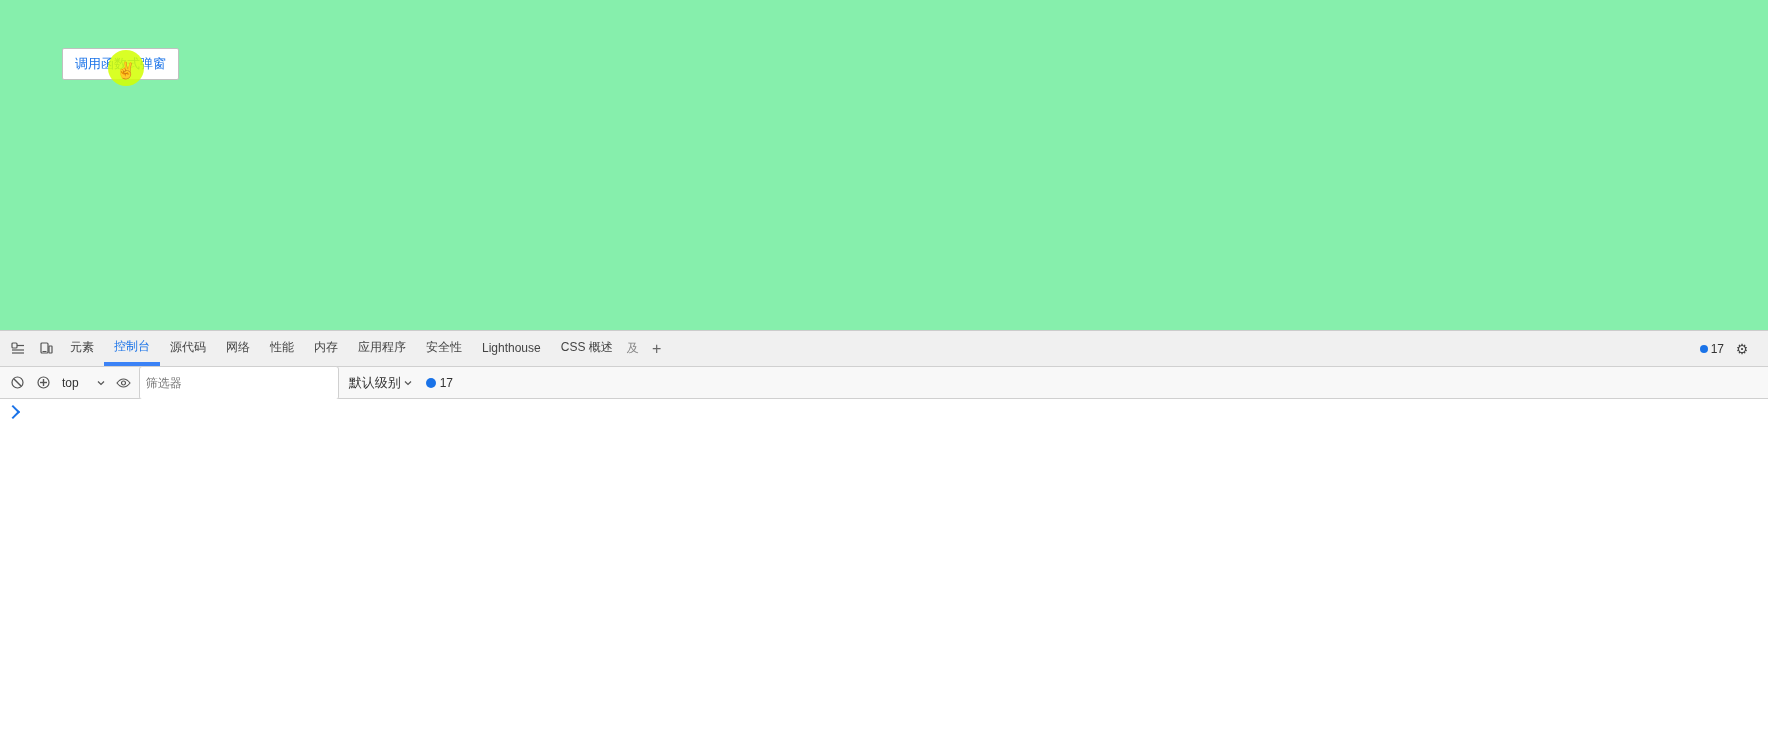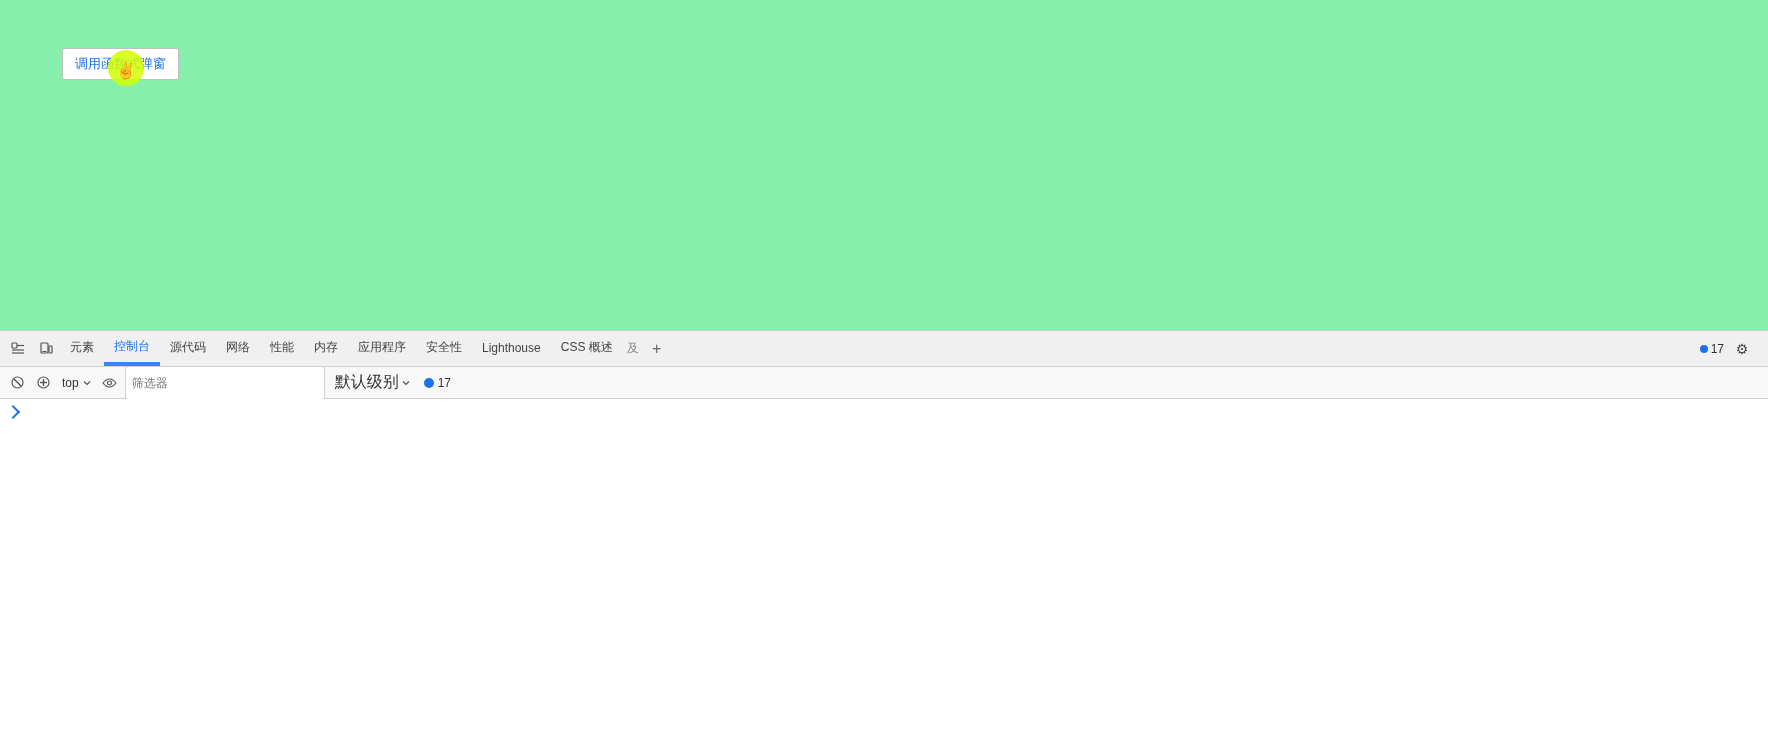--- a/index.html
+++ b/index.html
@@ -174,21 +174,21 @@
     }
 
     .context-selector {
       display: flex;
       align-items: center;
       background: transparent;
       border: none;
       cursor: pointer;
       font-size: 12px;
       color: #333;
-      gap: 2px;
+      gap: 16px;
       padding: 2px 4px;
       border-radius: 3px;
     }
 
     .eye-btn {
       width: 22px;
       height: 22px;
       display: flex;
       align-items: center;
       justify-content: center;
@@ -207,21 +207,21 @@
       background: #fff;
       color: #333;
       outline: none;
     }
 
     .level-selector {
       display: flex;
       align-items: center;
       gap: 3px;
       cursor: pointer;
-      font-size: 16px;
+      font-size: 13px;
       color: #333;
       padding: 2px 6px;
       border-radius: 3px;
       background: transparent;
       border: none;
     }
 
     .msg-count {
       display: flex;
       align-items: center;

